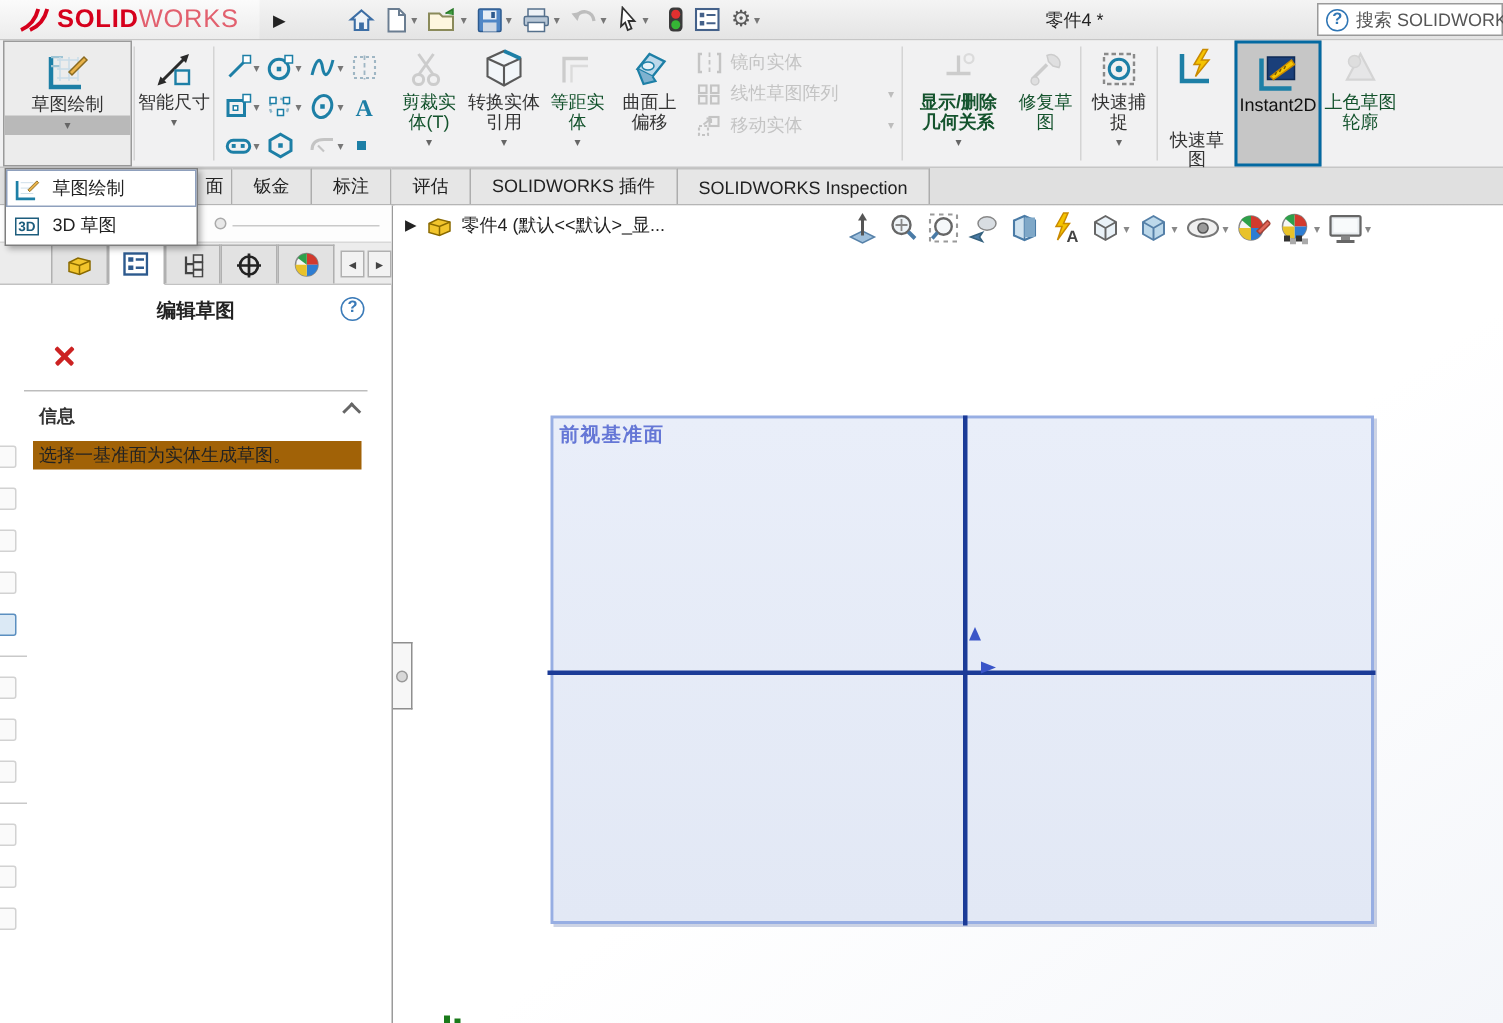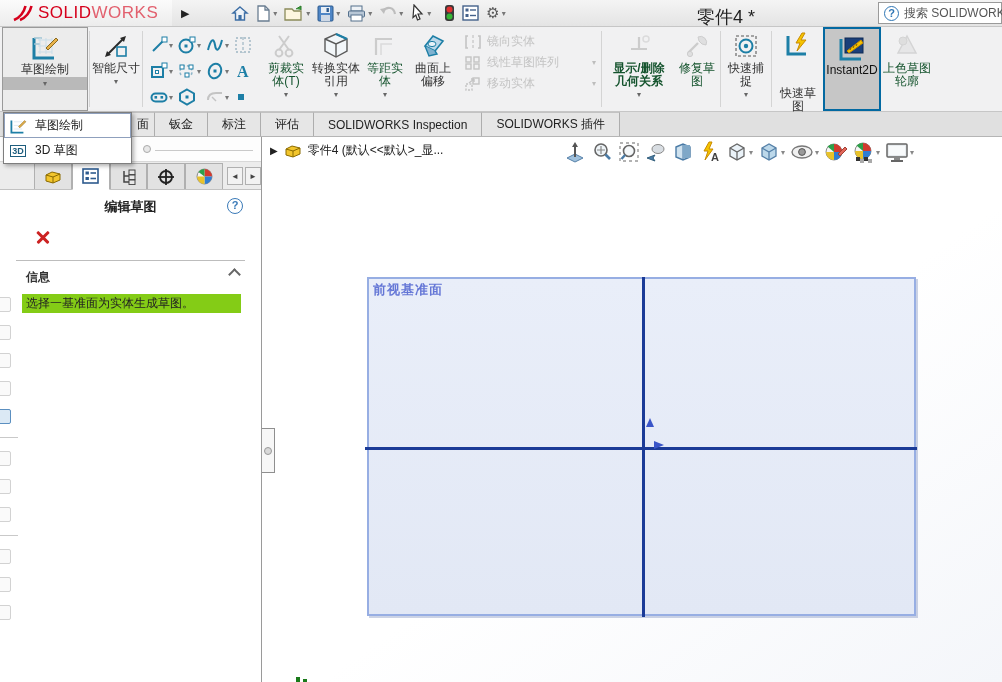--- a/index.html
+++ b/index.html
@@ -7,26 +7,26 @@
   body { font-family:"Liberation Sans","DejaVu Sans",sans-serif; font-size:12px; color:#222; }
   #app { position:relative; width:1002px; height:682px; background:#fff; overflow:hidden; }
 
   
   .titlebar { position:absolute; top:0; left:0; right:0; height:27px;
     background:linear-gradient(#f4f4f4,#e4e4e4); border-bottom:1px solid #c6c6c6;
     display:flex; align-items:center; }
   .logo { display:flex; align-items:center; gap:4px; padding:0 14px 0 10px; height:100%;
     background:linear-gradient(#fbfbfb,#ececec); }
   .logo-text { font-size:17px; letter-spacing:.5px; color:#d6001c; white-space:nowrap; }
-  .logo-text b { font-weight:normal;text-align:center; }
+  .logo-text b { font-weight:bold;text-align:center; }
   .flyout { width:26px; text-align:center; color:#222; font-size:11px; cursor:pointer; }
   .qt { display:flex; align-items:center; margin-left:30px; gap:1px; }
   .qtbtn { display:flex; align-items:center; padding:2px 3px; border-radius:2px; cursor:pointer; }
   .qtbtn .dd { font-size:8px; color:#777; margin-left:2px; }
-  .doc-title { position:absolute; left:697px; top:5px; font-size:18px; color:#222; }
+  .doc-title { position:absolute; left:697px; top:5px; font-size:12px; color:#222; }
   .search { position:absolute; right:0; top:2px; width:124px; height:22px; background:#fff;
     border:1px solid #9a9a9a; display:flex; align-items:center; gap:5px; padding:0 5px; }
   .search .qmark { width:15px; height:15px; border:1.5px solid #2f76b5; border-radius:50%;
     color:#2f76b5; font-weight:bold; font-size:11px; line-height:12px; text-align:center; flex:0 0 auto; }
   .search .stext { color:#555; font-size:12px; white-space:nowrap; }
 
   
   .ribbon { position:absolute; top:27px; left:0; right:0; height:85px; background:#f1f1f2;
     border-bottom:1px solid #c6c6c6; display:flex; align-items:stretch; }
   .rsep { width:1px; background:#d4d4d4; margin:4px 1px; }
@@ -84,21 +84,21 @@
     border-radius:50%; color:#3a7ab8; font-size:11px; font-weight:bold; text-align:center; line-height:13px; cursor:pointer; }
   .cancel-x { margin:4px 0 0 34px; width:18px; height:18px; position:relative; cursor:pointer; }
   .cancel-x:before, .cancel-x:after { content:""; position:absolute; left:1px; top:8px; width:16px; height:2.6px;
     background:#cc2222; border-radius:1px; }
   .cancel-x:before { transform:rotate(45deg); }
   .cancel-x:after { transform:rotate(-45deg); }
   .panel-hr { margin:14px 16px 0 16px; border-bottom:1px solid #bdbdbd; }
   .info-row { position:relative; margin:8px 0 0 26px; font-weight:bold; color:#333; }
   .chev { position:absolute; right:22px; top:1px; width:9px; height:9px; border-left:2px solid #666;
     border-top:2px solid #666; transform:rotate(45deg); cursor:pointer; }
-  .msg { margin:8px 20px 0 22px; background:#84cc16; padding:2px 4px; color:#222; line-height:15px; }
+  .msg { margin:8px 20px 0 22px; background:#a16207; padding:2px 4px; color:#222; line-height:15px; }
 
   
   .lstrip { position:absolute; left:0; top:160px; width:22px; display:flex; flex-direction:column; gap:13px; }
   .lsic { width:15px; height:15px; border:1.5px solid #d2d2d2; border-radius:2px; margin-left:-4px; background:#fafafa; }
   .lsic.blue { border-color:#5b8fc0; background:#dbe9f5; }
   .lsdiv { width:20px; border-bottom:1px solid #c9c9c9; margin-left:-2px; }
 
   
   .splitter { position:absolute; left:262px; top:291px; width:13px; height:45px; background:#f7f7f7;
     border:1px solid #8f8f8f; border-left:none; z-index:10; cursor:pointer; }
@@ -559,24 +559,24 @@
     <div class="tab">
         <span>钣金</span>
       </div>
     <div class="tab">
         <span>标注</span>
       </div>
     <div class="tab">
         <span>评估</span>
       </div>
     <div class="tab">
+        <span>SOLIDWORKS 插件</span>
+      </div>
+    <div class="tab">
         <span>SOLIDWORKS Inspection</span>
-      </div>
-    <div class="tab">
-        <span>SOLIDWORKS 插件</span>
       </div>
   </div>
 
   <div class="main">
 
     <div class="panel">
       <div class="filter-row">
         <span class="filter-dot"></span>
         <span class="filter-line"></span>
       </div>

